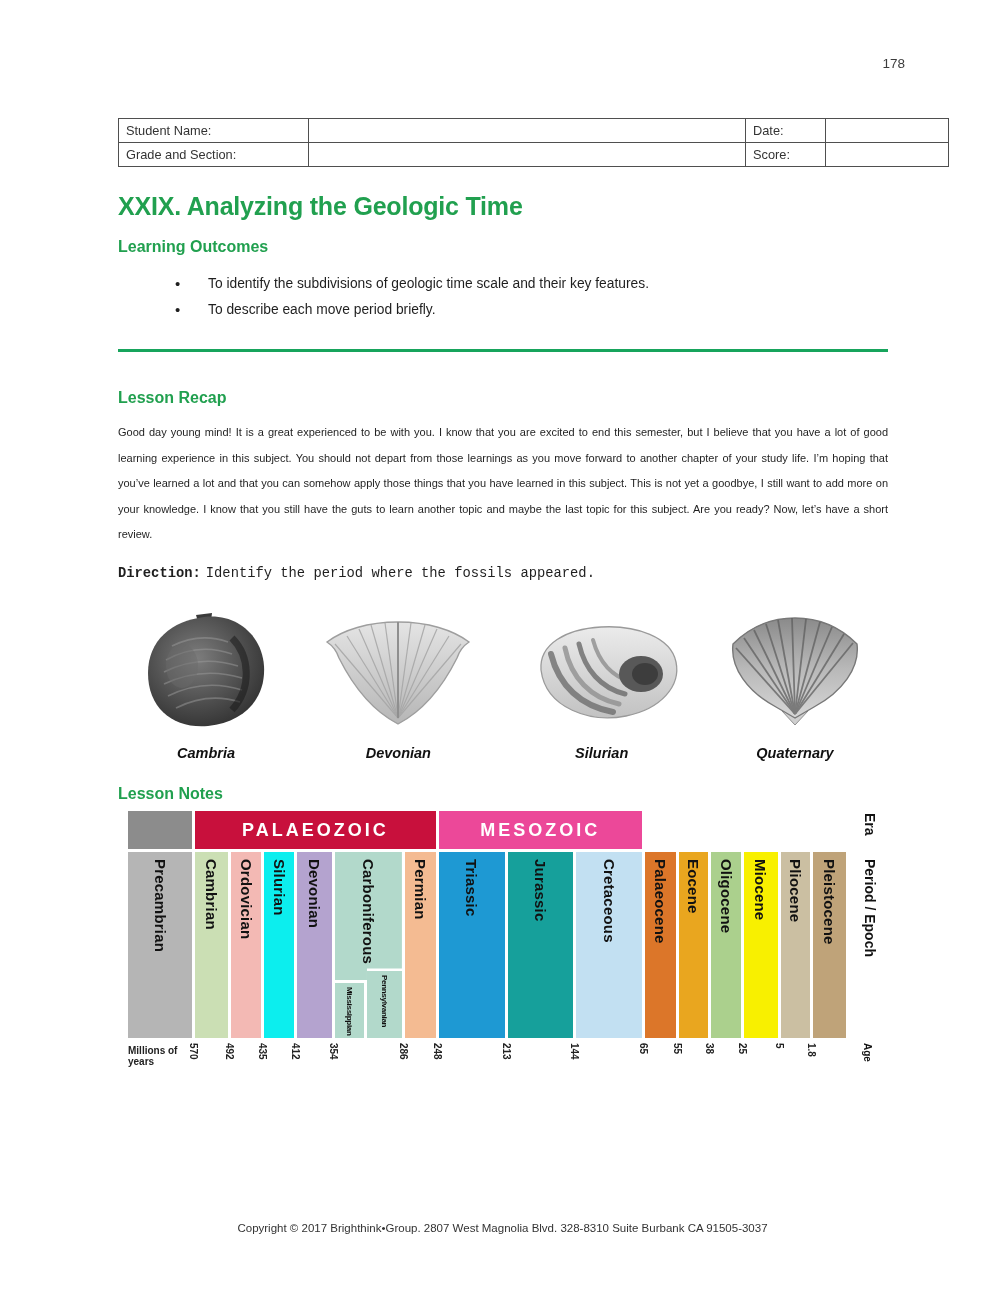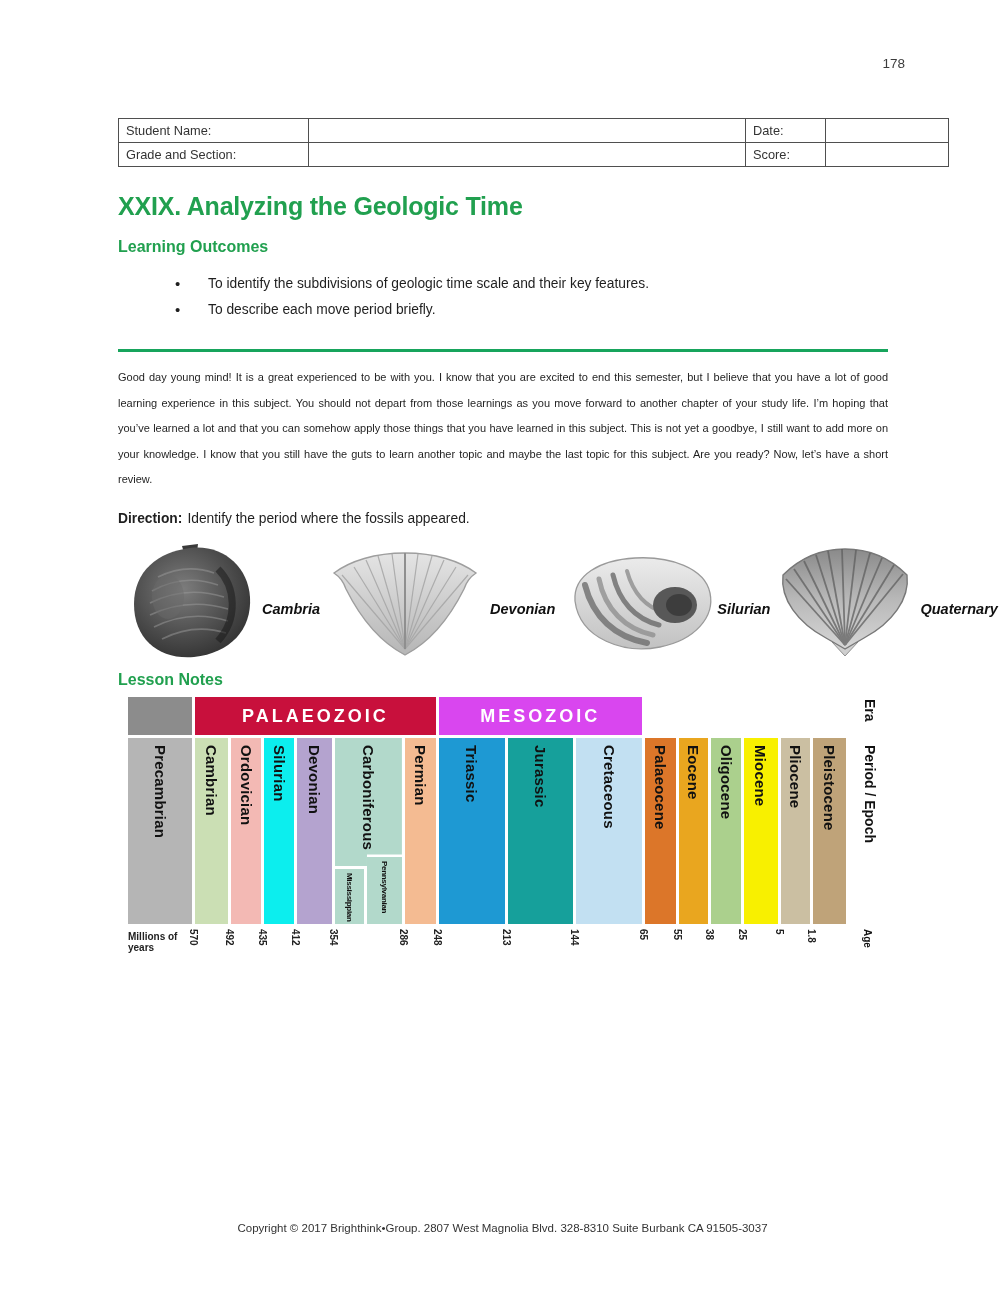--- a/index.html
+++ b/index.html
@@ -23,25 +23,25 @@
   h2.recap-h{margin-top:37px;}
   h2.notes-h{margin-top:10px;}
 
   ul.outcomes{margin:15px 0 0 57px;padding:0;list-style:none;}
   ul.outcomes li{position:relative;padding-left:33px;font-size:13.8px;line-height:26px;color:#1f1f1f;}
   ul.outcomes li::before{content:"\2022";position:absolute;left:0;top:0;font-size:15px;}
 
   hr.green-rule{border:none;height:3px;background:#17a45c;margin:26px 0 0 0;}
 
   p.recap{margin:13px 0 0 0;font-size:11px;line-height:25.6px;text-align:justify;}
-  p.direction{margin:13px 0 0 0;font-size:13.8px;line-height:25px;}
+  p.direction{margin:13px 0 0 0;font-size:13.8px;line-height:25px;font-family:Liberation Mono, monospace;}
   p.direction strong{margin-right:5px;}
 
   .fossil-row{margin-top:12px;display:flex;justify-content:space-between;align-items:flex-start;padding:0 4px;}
-  .fossil-fig{margin:0;display:flex;flex-direction:row;align-items:center;}
+  .fossil-fig{margin:14px;display:flex;flex-direction:column;align-items:center;}
   .fossil-fig svg{display:block;}
   .fossil-fig figcaption{margin-top:15px;font-size:14.5px;font-weight:bold;font-style:italic;color:#111;}
 
   
   .gt-chart{position:relative;margin:8px 0 0 10px;width:762px;height:262px;}
   .gt-era{position:absolute;box-sizing:border-box;}
   .gt-era span{display:block;text-align:center;line-height:38px;color:#fff;font-weight:bold;
     font-size:18px;letter-spacing:3px;}
   .gt-col{position:absolute;}
   .gt-col-label{
@@ -99,20 +99,21 @@
   <h1 class="title">XXIX. Analyzing the Geologic Time</h1>
 
   <h2 class="green-h">Learning Outcomes</h2>
   <ul class="outcomes">
     <li>To identify the subdivisions of geologic time scale and their key features.</li>
     <li>To describe each move period briefly.</li>
   </ul>
 
   <hr class="green-rule">
 
+  <h2 class="green-h recap-h">Lesson Recap</h2>
   <p class="recap">Good day young mind! It is a great experienced to be with you. I know that you are excited to end this semester, but I believe that you have a lot of good learning experience in this subject. You should not depart from those learnings as you move forward to another chapter of your study life. I’m hoping that you’ve learned a lot and that you can somehow apply those things that you have learned in this subject. This is not yet a goodbye, I still want to add more on your knowledge. I know that you still have the guts to learn another topic and maybe the last topic for this subject. Are you ready? Now, let’s have a short review.</p>
 
   <p class="direction"><strong>Direction:</strong><span>Identify the period where the fossils appeared.</span></p>
 
   <div class="fossil-row">
 
     <figure class="fossil-fig">
       <svg width="140" height="118" viewBox="0 0 140 118">
         <defs>
           <radialGradient id="gcam" cx="0.42" cy="0.38" r="0.78">
@@ -220,21 +221,21 @@
   <div class="gt-chart" id="gt-chart">
     <div class="gt-gutter">
       <span class="vtext gt-era-gut">Era</span>
       <span class="vtext gt-period-gut">Period / Epoch</span>
       <span class="vtext gt-age-gut">Age</span>
     </div>
   <div class="gt-era" style="left: 0px; top: 0px; width: 64.2364px; height: 38px; background: rgb(140, 140, 140);"></div>
       <div class="gt-era" style="left: 67.2364px; top: 0px; width: 240.322px; height: 38px; background: rgb(200, 16, 60);">
         <span>PALAEOZOIC</span>
       </div>
-      <div class="gt-era" style="left: 310.558px; top: 0px; width: 203.651px; height: 38px; background: #d946ef;">
+      <div class="gt-era" style="left: 310.558px; top: 0px; width: 203.651px; height: 38px; background: #ec4899;">
         <span>MESOZOIC</span>
       </div>
       <div class="gt-col" style="left: 0px; top: 41px; width: 64.2364px; height: 186px; background: rgb(181, 181, 181);">
         <span class="gt-col-label">Precambrian</span>
       </div>
       <div class="gt-col" style="left: 67.2364px; top: 41px; width: 32.6123px; height: 186px; background: rgb(203, 223, 180);">
         <span class="gt-col-label">Cambrian</span>
       </div>
       <div class="gt-col" style="left: 102.849px; top: 41px; width: 30.6358px; height: 186px; background: rgb(243, 185, 180);">
         <span class="gt-col-label">Ordovician</span>

